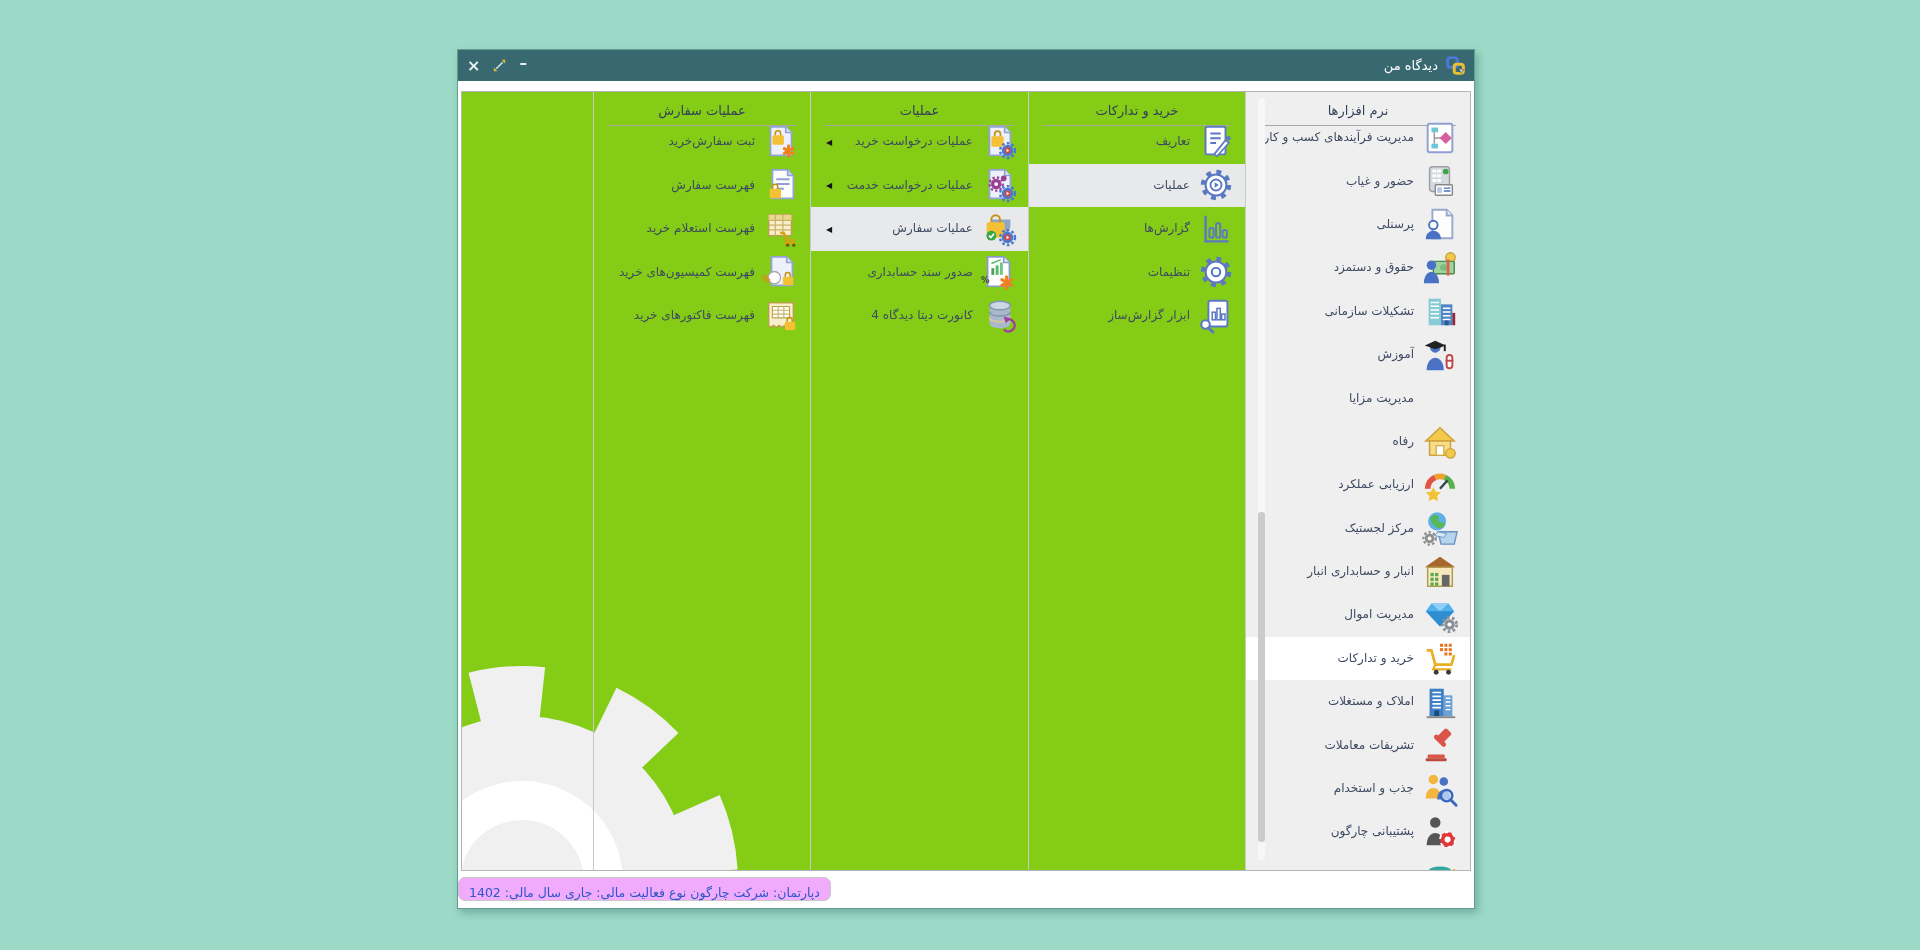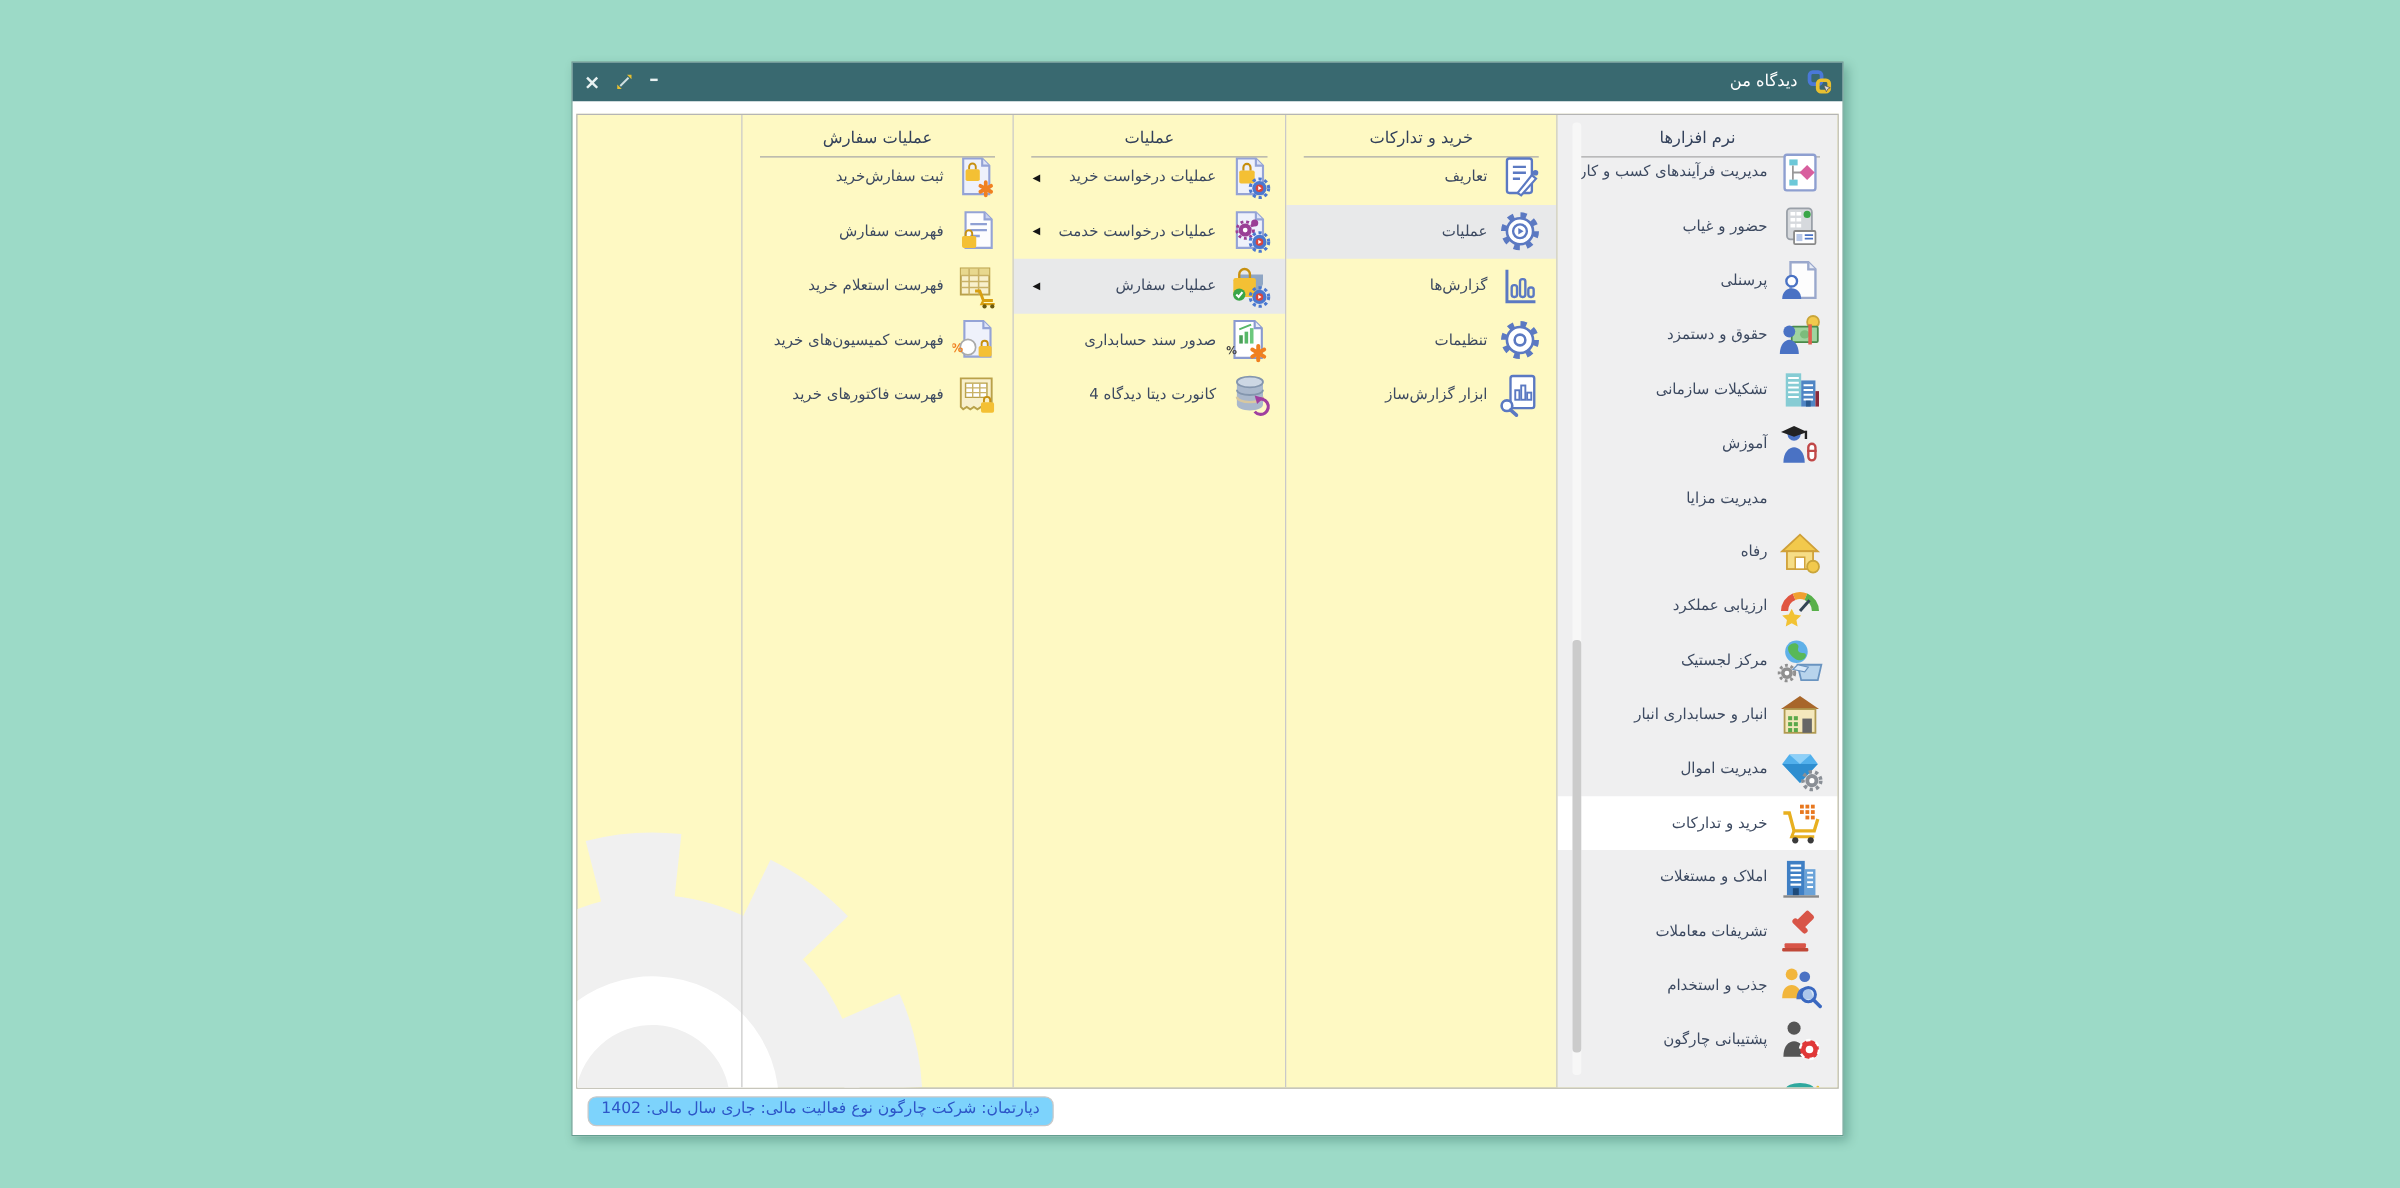--- a/index.html
+++ b/index.html
@@ -4,41 +4,41 @@
 <style>
   html,body{margin:0;padding:0}
   body{width:1920px;height:950px;background:#9cdac7;font-family:"DejaVu Sans",sans-serif;overflow:hidden;position:relative}
   .win{position:absolute;left:457px;top:49px;width:1016px;height:858px;background:#fff;border:1px solid #649e90;box-shadow:3px 4px 8px rgba(0,60,50,.28)}
   .titlebar{position:absolute;top:0;left:0;right:0;height:31px;background:#396970;display:flex;align-items:center;justify-content:space-between;direction:ltr}
   .tb-controls{display:flex;align-items:center;gap:13px;padding-left:9px}
   .tb-btn{color:#e9f2f2;font-size:14px;line-height:1;cursor:default;display:flex;align-items:center}
   .tb-close{font-size:16px;font-weight:bold}
   .tb-min{font-size:15px;font-weight:bold;transform:translateY(-2px)}
   .tb-title{display:flex;align-items:center;gap:7px;padding-right:8px;color:#fff;font-size:13px}
-  .panel{position:absolute;top:41px;left:3px;right:3px;bottom:37px;background:#fef9c3;border:1px solid #b5b5b5;overflow:hidden}
+  .panel{position:absolute;top:41px;left:3px;right:3px;bottom:37px;background:#84cc16;border:1px solid #b5b5b5;overflow:hidden}
   .watermark{position:absolute;left:-170px;top:560px;z-index:0}
   .vline{position:absolute;top:0;bottom:0;width:1px;background:#c9c9c9;z-index:4}
   .col{position:absolute;top:0;bottom:0;z-index:2}
   .col-h{margin-top:11px;height:18px;text-align:center;font-size:13px;color:#32405a}
   .hline{height:1px;background:#a8a8a8;margin:4px 14px 0}
   .rows{position:absolute;top:28px;left:0;right:0;bottom:0;overflow:hidden}
   .row{height:43.5px;direction:rtl;display:flex;align-items:center;gap:7px;padding:0 10px 0 0;box-sizing:border-box;position:relative}
   .row.sel{background:#e8e9ea}
   .ic{width:38px;height:38px;flex:none;display:flex;align-items:center;justify-content:center}
   .ic svg{width:38px;height:38px}
   .lbl{font-size:12px;color:#3d4a61;text-align:right;line-height:1.25}
   .arrow{position:absolute;left:15px;top:50%;transform:translateY(-50%);font-size:8px;color:#151515}
   .sb{background:#efeff0}
   .sb .row{padding-right:11px;padding-left:12px}
   .sb .row.sel{background:#ffffff}
   .sb .rows{top:24px}
   .sb .row{height:43.4px}
   .sb-track{position:absolute;left:12px;top:6px;bottom:10px;width:7px;background:#f7f7f7;border-radius:3px;z-index:3}
   .sb-thumb{position:absolute;left:0;top:414px;width:7px;height:330px;background:#cbcbcb;border-radius:3px}
-  .pill{position:absolute;left:12px;bottom:7px;height:22px;background:#7dd3fc;border:1px solid #c8c8c8;border-radius:7px;display:flex;align-items:flex-start;padding:0 10px;direction:rtl}
+  .pill{position:absolute;left:0;bottom:7px;height:22px;background:#f0abfc;border:1px solid #c8c8c8;border-radius:7px;display:flex;align-items:flex-end;padding:0 10px;direction:rtl}
   .pill span{font-size:12.5px;color:#2d56c8;white-space:nowrap}
 </style>
 </head>
 <body>
 
 <div class="win">
 
   <div class="titlebar">
     <div class="tb-controls">
       <span class="tb-btn tb-close">×</span>

